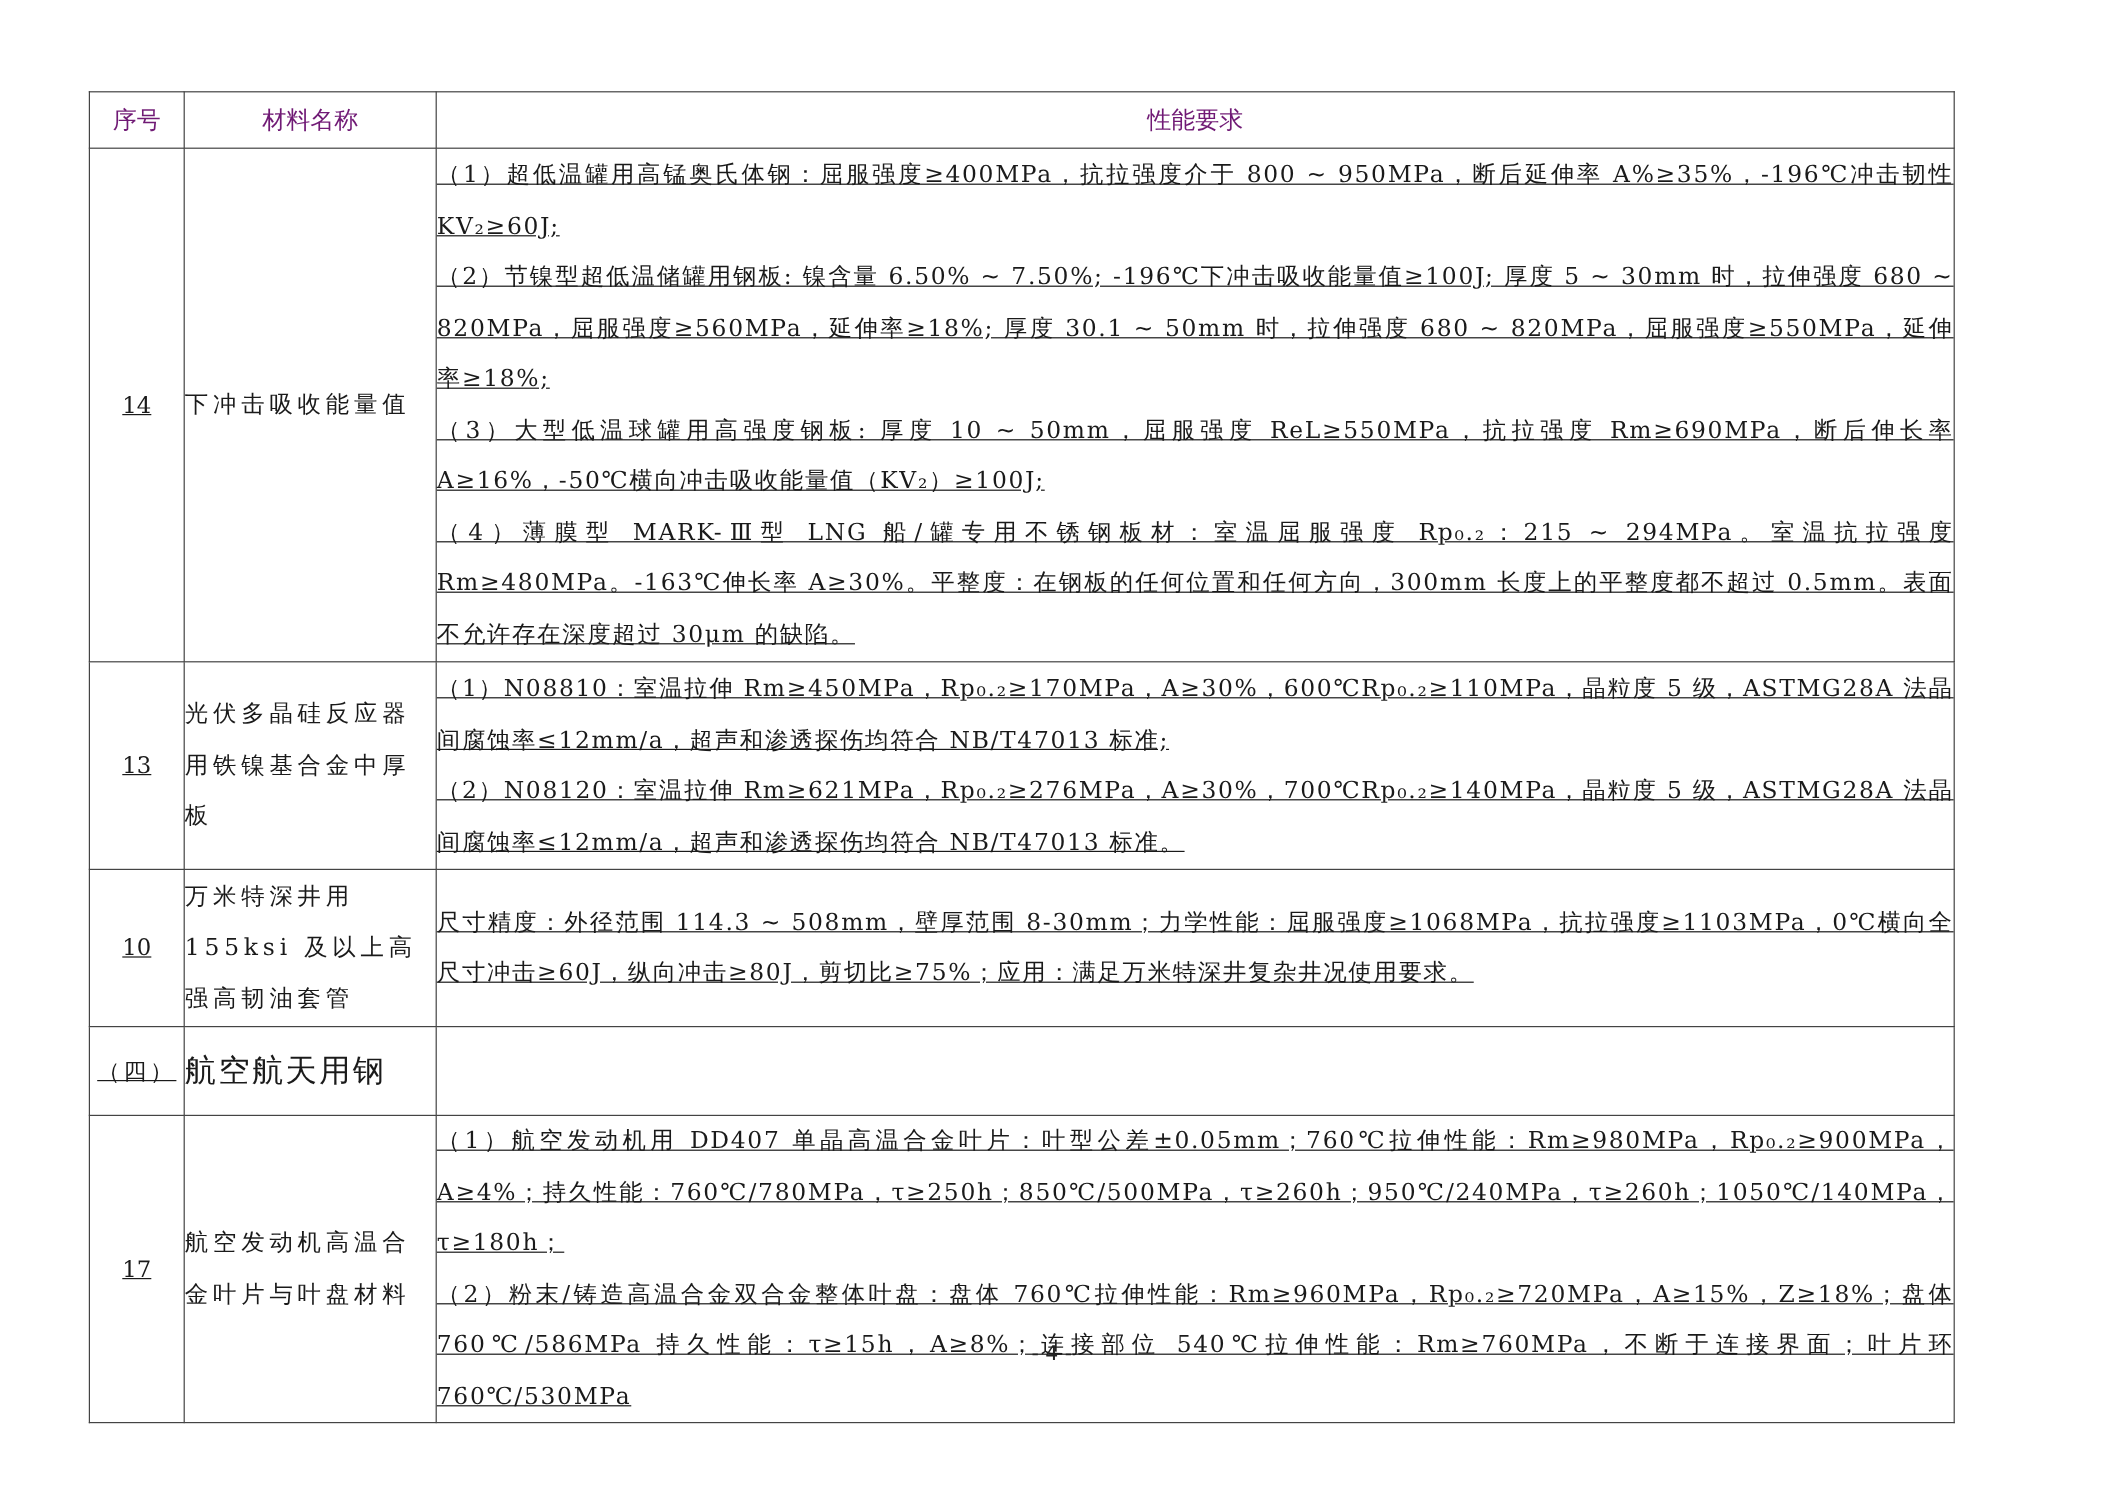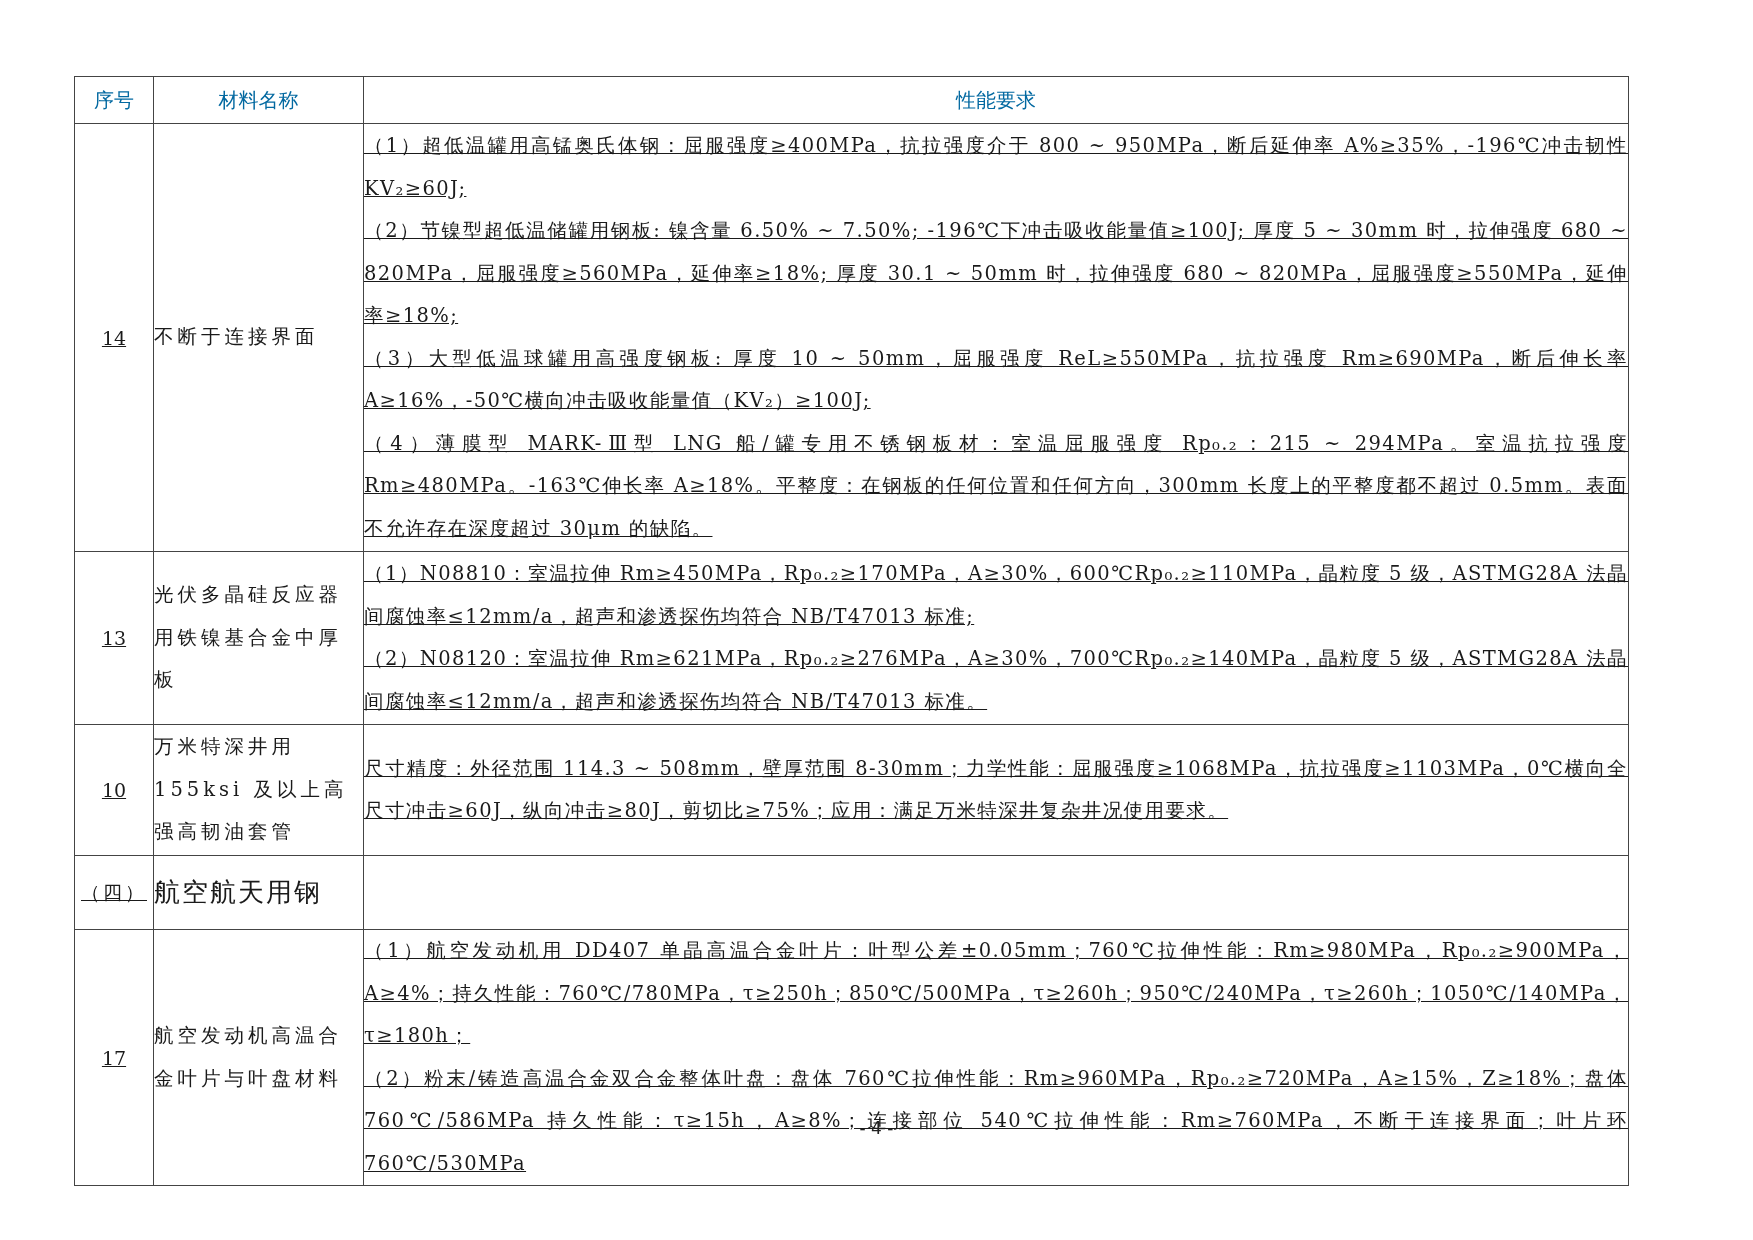--- a/index.html
+++ b/index.html
@@ -12,21 +12,21 @@
     color: #1a1a1a;
   }
   table.spec td, table.spec th {
     border: 1.5px solid #444; padding: 0; vertical-align: middle;
   }
   col.c-no { width: 79px; }
   col.c-name { width: 210px; }
   col.c-req { width: 1265px; }
   th {
     height: 46px; font-family: "DejaVu Sans", "Liberation Sans", sans-serif;
-    font-weight: normal; font-size: 20px; text-align: center; color: #0369a1; margin-top: 36px;
+    font-weight: normal; font-size: 20px; text-align: center; color: #701a75; margin-top: 36px;
   }
   td.no { text-align: center; font-size: 19px; text-decoration: underline; }
   td.name { font-size: 19.5px; letter-spacing: 4px; line-height: 42.5px; padding-left: 3px; }
   td.req { font-size: 19.5px; line-height: 42.5px; padding: 0 6px 0 4px; text-align: justify; text-align-last: left; letter-spacing: 1.4px; text-decoration: underline; }
   td.req p { margin: 0; }
   .r14 { height: 428px; }
   .r15 { height: 173px; }
   .r16 { height: 131px; }
   .rsec { height: 74px; }
   .r17 { height: 173px; }
@@ -50,26 +50,26 @@
     <thead>
       <tr>
         <th>序号</th>
         <th>材料名称</th>
         <th>性能要求</th>
       </tr>
     </thead>
     <tbody>
       <tr class="r14">
         <td class="no">14</td>
-        <td class="name">不断于连接界面</td>
+        <td class="name">下冲击吸收能量值</td>
         <td class="req">
           <p>（1）超低温罐用高锰奥氏体钢：屈服强度≥400MPa，抗拉强度介于 800 ~ 950MPa，断后延伸率 A%≥35%，-196℃冲击韧性 KV₂≥60J;</p>
           <p>（2）节镍型超低温储罐用钢板: 镍含量 6.50% ~ 7.50%; -196℃下冲击吸收能量值≥100J; 厚度 5 ~ 30mm 时，拉伸强度 680 ~ 820MPa，屈服强度≥560MPa，延伸率≥18%; 厚度 30.1 ~ 50mm 时，拉伸强度 680 ~ 820MPa，屈服强度≥550MPa，延伸率≥18%;</p>
           <p>（3）大型低温球罐用高强度钢板: 厚度 10 ~ 50mm，屈服强度 ReL≥550MPa，抗拉强度 Rm≥690MPa，断后伸长率 A≥16%，-50℃横向冲击吸收能量值（KV₂）≥100J;</p>
-          <p>（4）薄膜型 MARK-Ⅲ型 LNG 船/罐专用不锈钢板材：室温屈服强度 Rp₀.₂：215 ~ 294MPa。室温抗拉强度 Rm≥480MPa。-163℃伸长率 A≥18%。平整度：在钢板的任何位置和任何方向，300mm 长度上的平整度都不超过 0.5mm。表面不允许存在深度超过 30μm 的缺陷。</p>
+          <p>（4）薄膜型 MARK-Ⅲ型 LNG 船/罐专用不锈钢板材：室温屈服强度 Rp₀.₂：215 ~ 294MPa。室温抗拉强度 Rm≥480MPa。-163℃伸长率 A≥30%。平整度：在钢板的任何位置和任何方向，300mm 长度上的平整度都不超过 0.5mm。表面不允许存在深度超过 30μm 的缺陷。</p>
         </td>
       </tr>
       <tr class="r15">
         <td class="no">13</td>
         <td class="name">光伏多晶硅反应器用铁镍基合金中厚板</td>
         <td class="req">
           <p>（1）N08810：室温拉伸 Rm≥450MPa，Rp₀.₂≥170MPa，A≥30%，600℃Rp₀.₂≥110MPa，晶粒度 5 级，ASTMG28A 法晶间腐蚀率≤12mm/a，超声和渗透探伤均符合 NB/T47013 标准;</p>
           <p>（2）N08120：室温拉伸 Rm≥621MPa，Rp₀.₂≥276MPa，A≥30%，700℃Rp₀.₂≥140MPa，晶粒度 5 级，ASTMG28A 法晶间腐蚀率≤12mm/a，超声和渗透探伤均符合 NB/T47013 标准。</p>
         </td>
       </tr>

